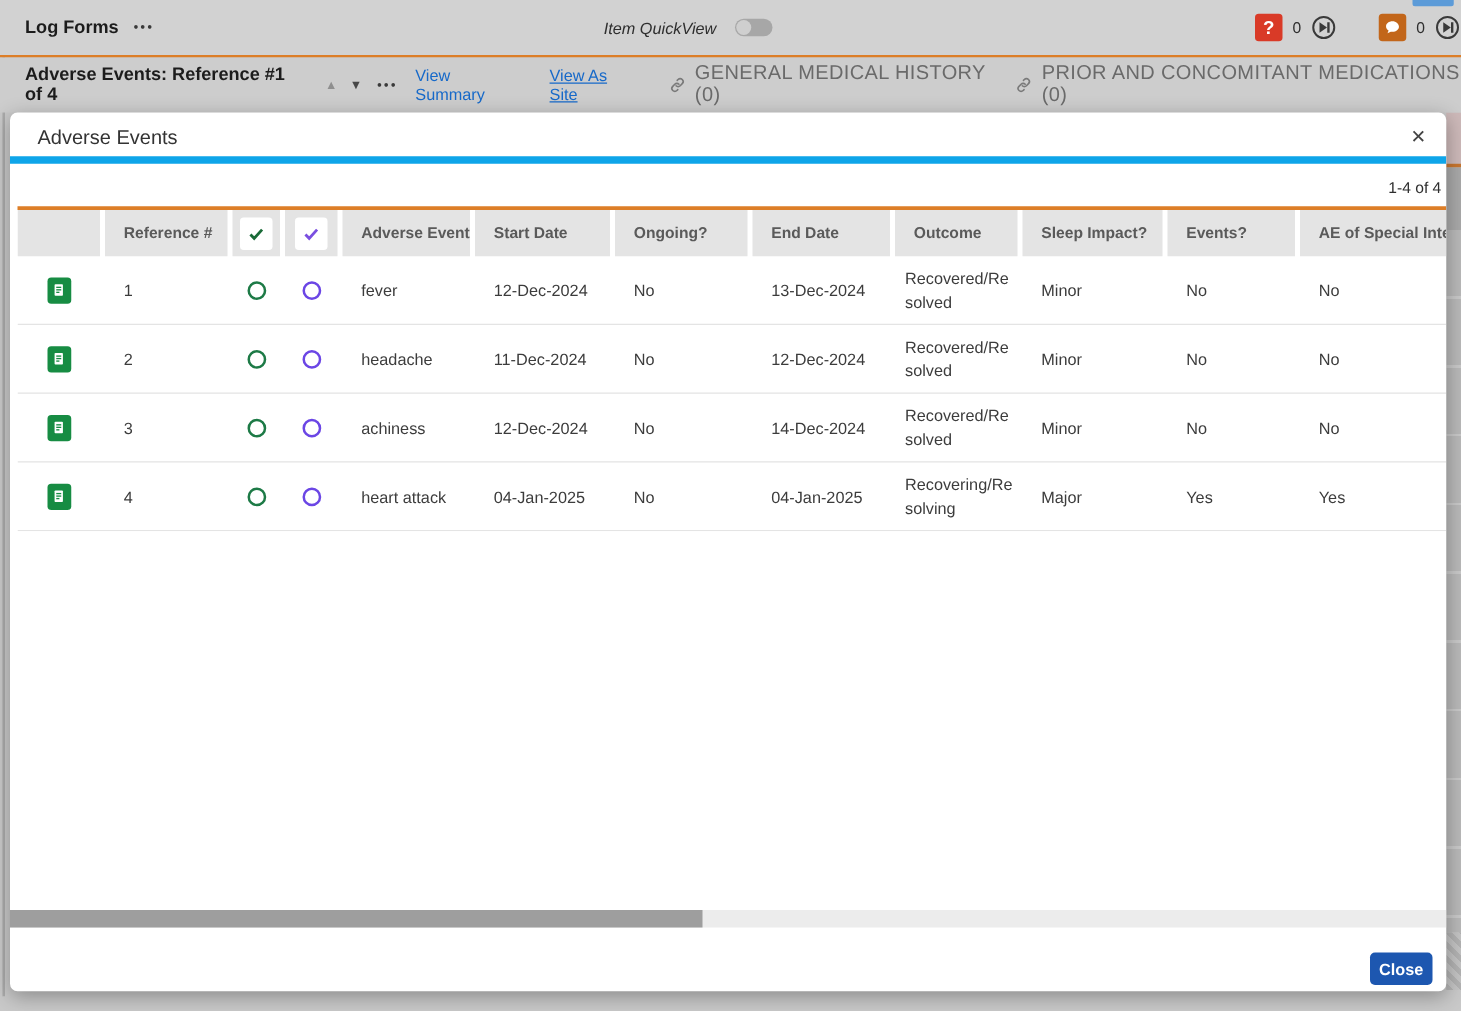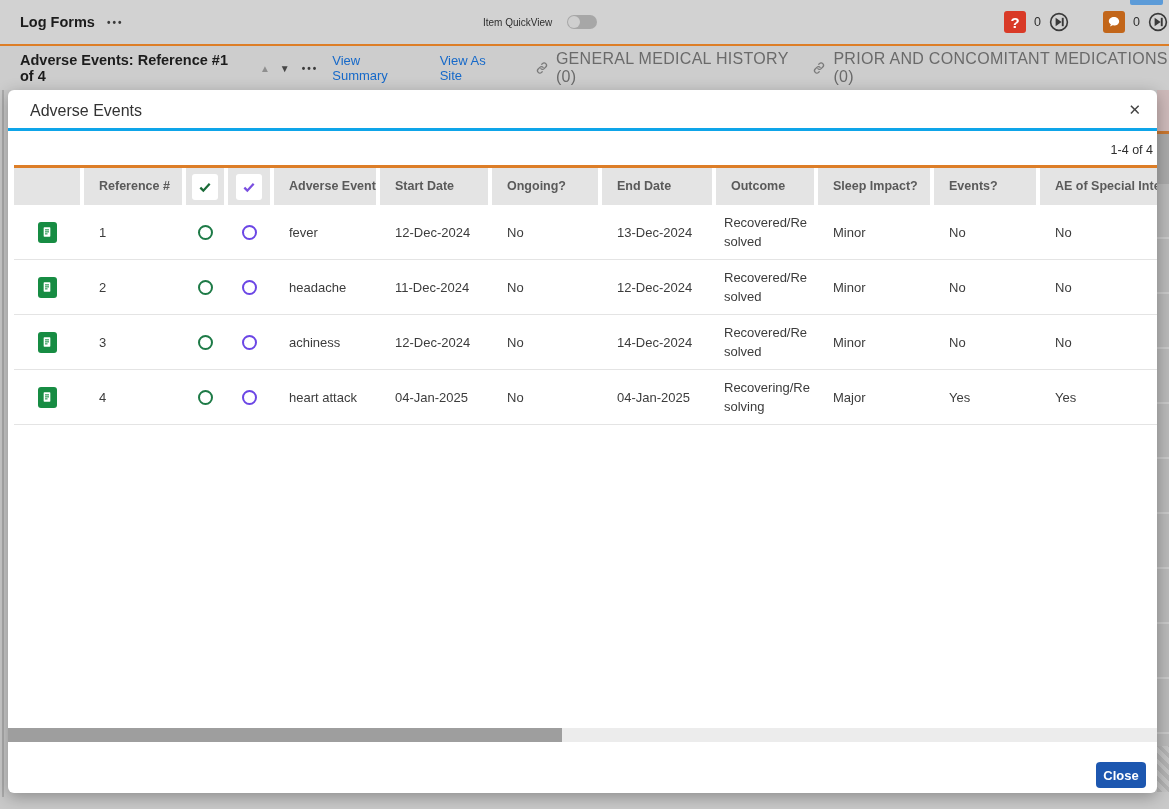--- a/index.html
+++ b/index.html
@@ -18,50 +18,50 @@
   .bg-right-strip .orange { height:3px; background:#c8762f; }
   .bg-right-strip .dkgray { height:50px; background:#a9a9a9; }
   .bg-right-strip .blocks { height:562px; background:repeating-linear-gradient(#b9b9b9 0 53px, #c9c9c9 53px 55px); }
   .bg-right-strip .hatch { height:46px; background:repeating-linear-gradient(45deg, #b3b3b3 0 4px, #c4c4c4 4px 8px); }
 
   
   .topbar { position:absolute; left:0; top:0; width:1169px; height:44px; background:#d2d2d2; z-index:1; display:flex; align-items:center; padding-left:20px; }
   .topbar-title { font-size:14.5px; font-weight:bold; color:#1c1c1c; }
   .dots { font-size:10px; font-weight:bold; color:#3a3a3a; letter-spacing:2px; margin-left:12px; cursor:pointer; }
   .quickview { position:absolute; left:483px; top:0; height:44px; display:flex; align-items:center; gap:15px; }
-  .quickview-label { font-size:10px; color:#2e2e2e; }
+  .quickview-label { font-size:13px; color:#2e2e2e;font-style:italic; }
   .toggle { width:30px; height:14px; border-radius:7px; background:#a7a7a7; position:relative; cursor:pointer; }
   .toggle .knob { position:absolute; left:1px; top:1px; width:12px; height:12px; border-radius:50%; background:#cfcfcf; }
   .topbar-icons { position:absolute; left:1004px; top:0; height:44px; display:flex; align-items:center; }
   .sq-icon { width:22px; height:22px; border-radius:3px; display:flex; align-items:center; justify-content:center; cursor:pointer; }
   .sq-icon.red { background:#d93a27; color:#fff; font-weight:bold; font-size:15px; }
   .sq-icon.orange { background:#c2661a; }
   .count { font-size:12.5px; color:#2e2e2e; margin:0 8px; }
   .skip { width:20px; height:20px; cursor:pointer; }
   .icon-gap { width:34px; }
   .blue-fragment { position:absolute; left:1130px; top:0; width:33px; height:5px; background:#5c9bd8; border-radius:0 0 2px 2px; z-index:3; }
   .orange-rule { position:absolute; left:0; top:44px; width:1169px; height:2px; background:#dd7e27; z-index:1; }
 
   
   .formbar { position:absolute; left:0; top:46px; width:1169px; height:44px; background:#cdcdcd; z-index:1; display:flex; align-items:center; padding-left:20px; }
   .formbar-title { font-size:14.5px; font-weight:bold; color:#1c1c1c; }
   .arrow { font-size:10px; cursor:pointer; }
   .arrow.up { color:#8f8f8f; margin-left:18px; }
   .arrow.down { color:#474747; margin-left:10px; }
   .link { font-size:13px; color:#1669c9; cursor:pointer; }
   .link.vs { margin-left:14px; }
-  .link.vas { margin-left:26px; }
+  .link.vas { margin-left:26px;text-decoration:underline; }
   .chain { width:14px; height:14px; margin-left:28px; flex:none; }
   .chain + .upper { margin-left:7px; }
   .chain.second { margin-left:16px; }
   .upper { font-size:16px; color:#6a6a6a; letter-spacing:.3px; cursor:pointer; }
 
   
   .modal { position:absolute; left:8px; top:90px; width:1149px; height:703px; background:#fff; border-radius:6px; box-shadow:0 4px 16px rgba(0,0,0,.3); z-index:2; overflow:hidden; }
-  .modal-header { height:41px; border-bottom:3px solid #0ea5e9; position:relative; }
+  .modal-header { height:41px; border-bottom:6px solid #0ea5e9; position:relative; }
   .modal-title { position:absolute; left:22px; top:0; line-height:41px; font-size:16px; color:#333; }
   .modal-close { position:absolute; right:16px; top:12px; font-size:15px; color:#444; cursor:pointer; line-height:1; }
   .range-label { position:absolute; right:4px; top:53px; font-size:12.5px; color:#2e2e2e; }
 
   
   .ae-table { position:absolute; left:6px; top:75px; width:1143px; border-top:3px solid #dd7e27; overflow:hidden; }
   .trow { display:grid; grid-template-columns:66px 98px 38px 42px 102px 108px 106px 110px 98px 112px 102px 140px; column-gap:4px; }
   .thead .cell { background:#e4e4e4; height:37px; line-height:37px; font-size:12.5px; font-weight:bold; color:#5a5a5a; padding-left:15px; white-space:nowrap; overflow:hidden; }
   .thead .cell.ck { display:flex; align-items:center; justify-content:center; padding:0; }
   .checksq { width:26px; height:26px; background:#fff; border-radius:3px; display:flex; align-items:center; justify-content:center; }

